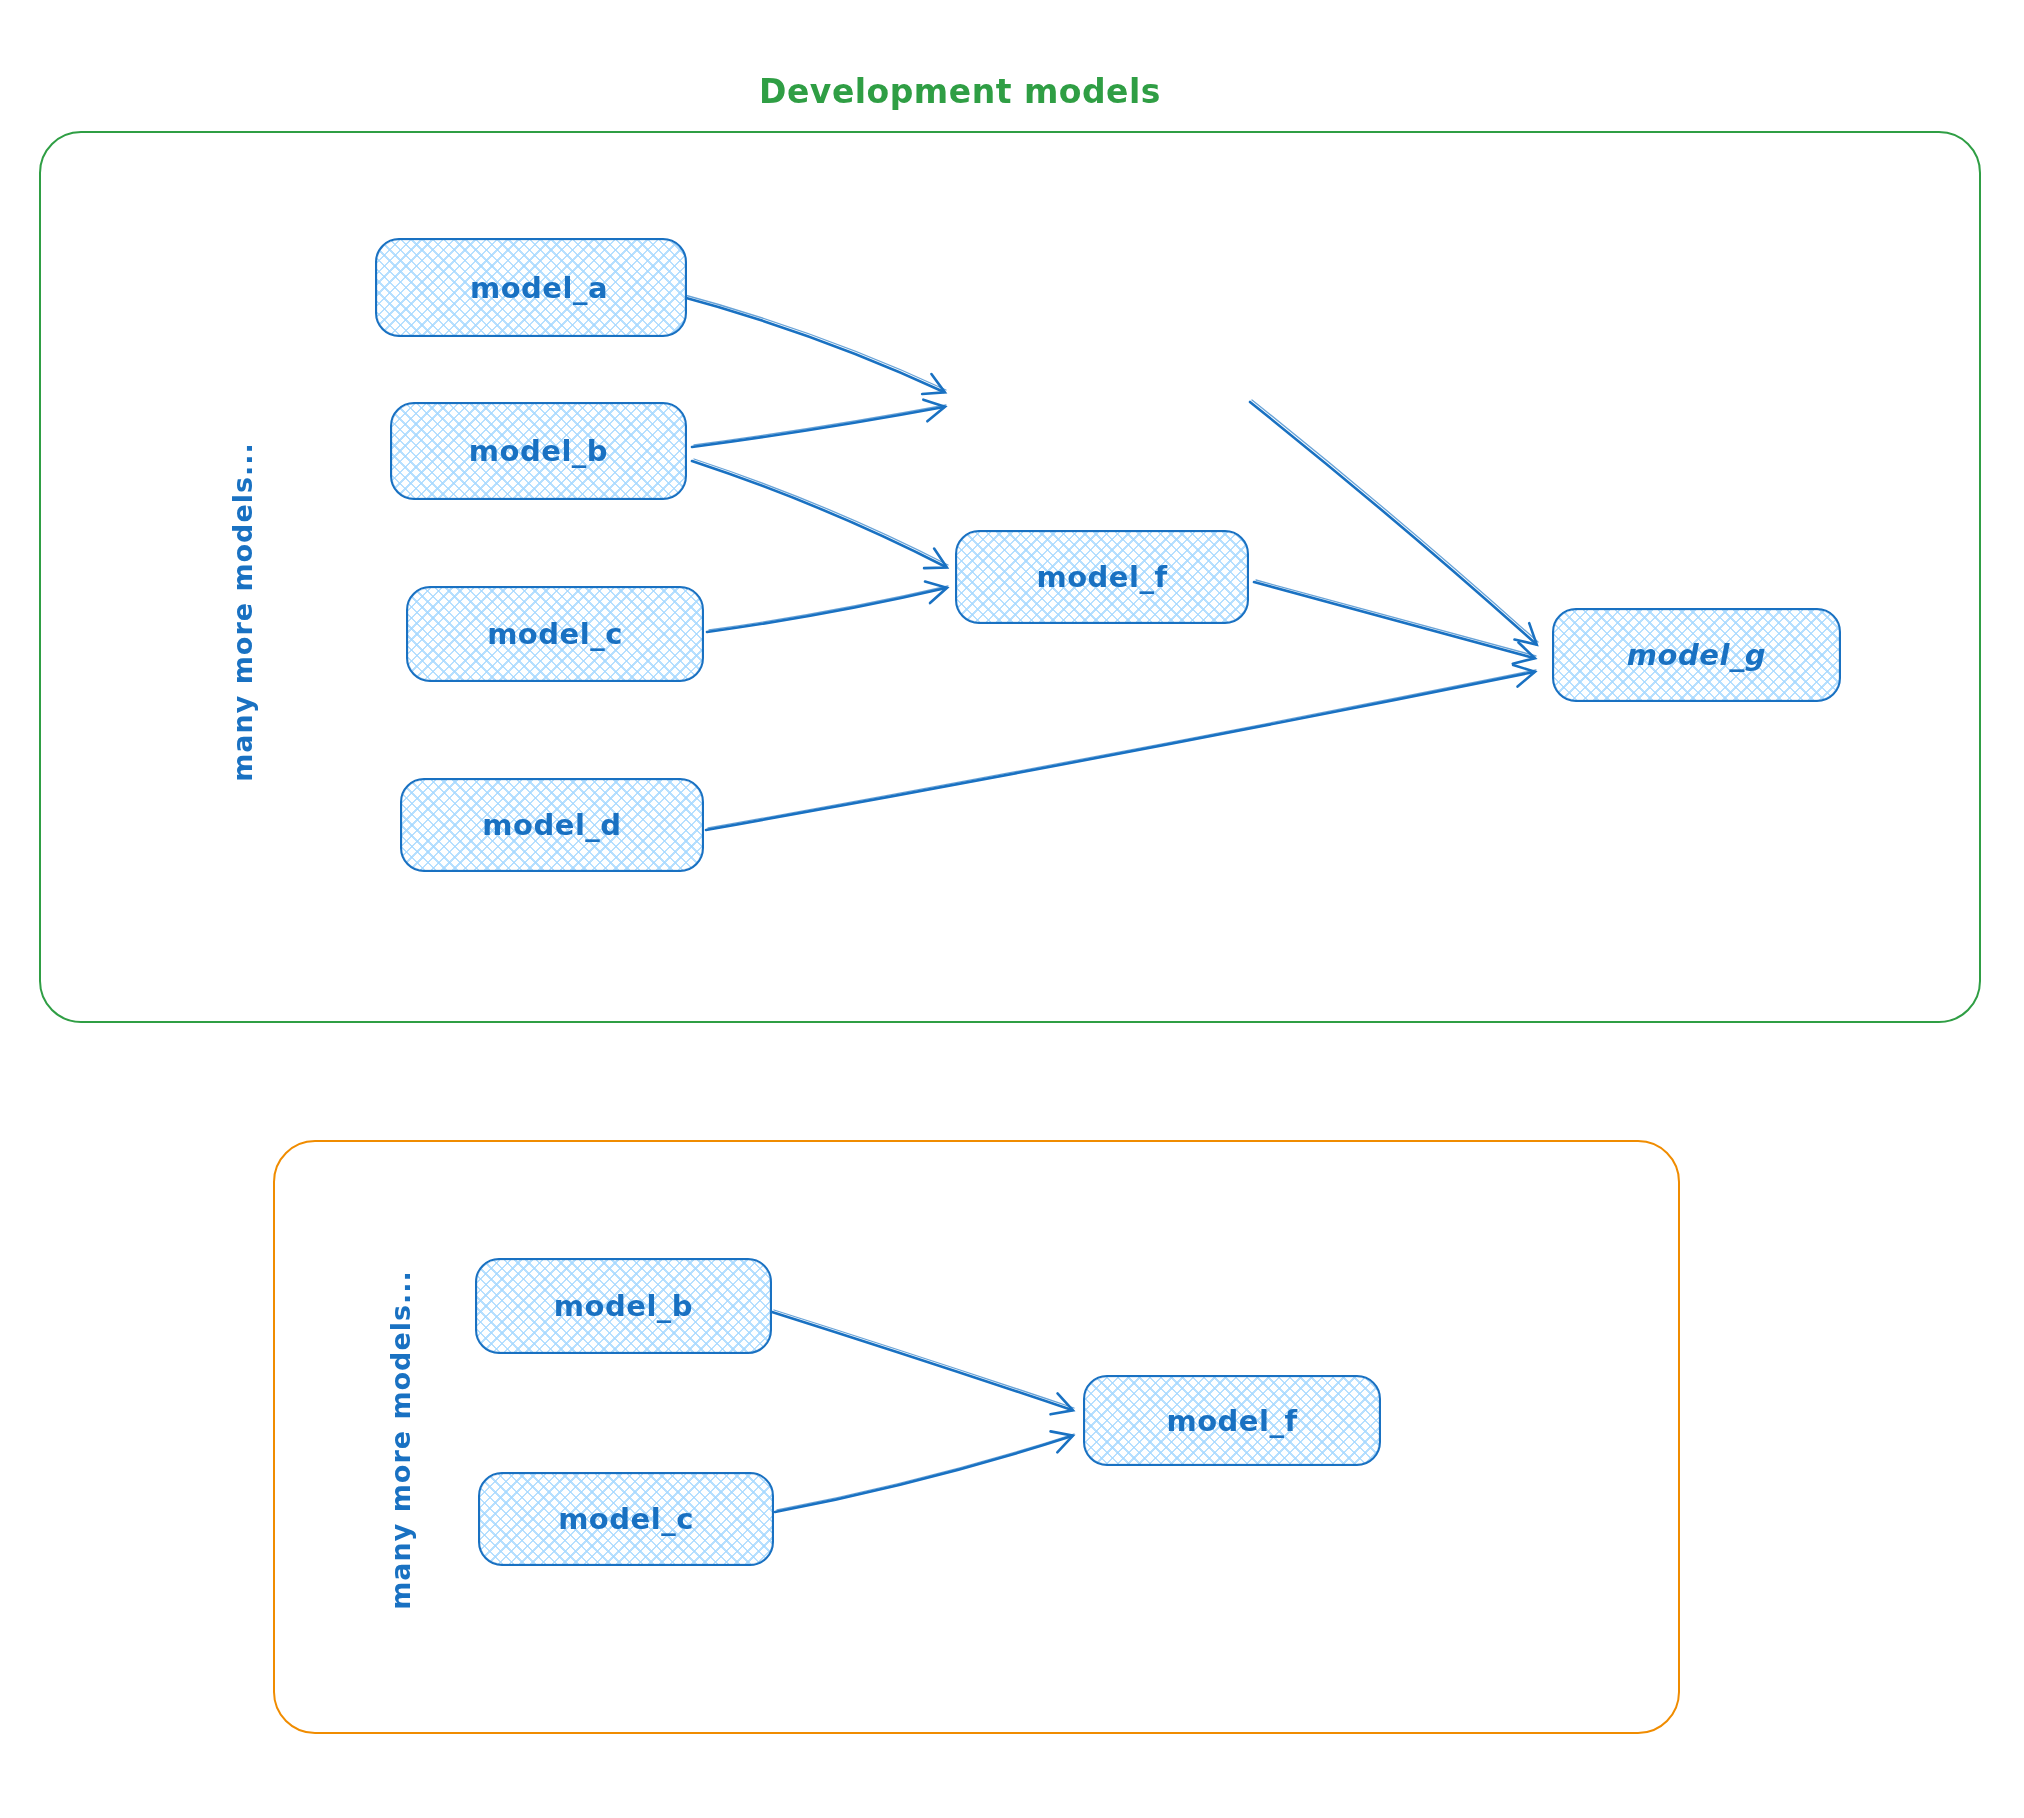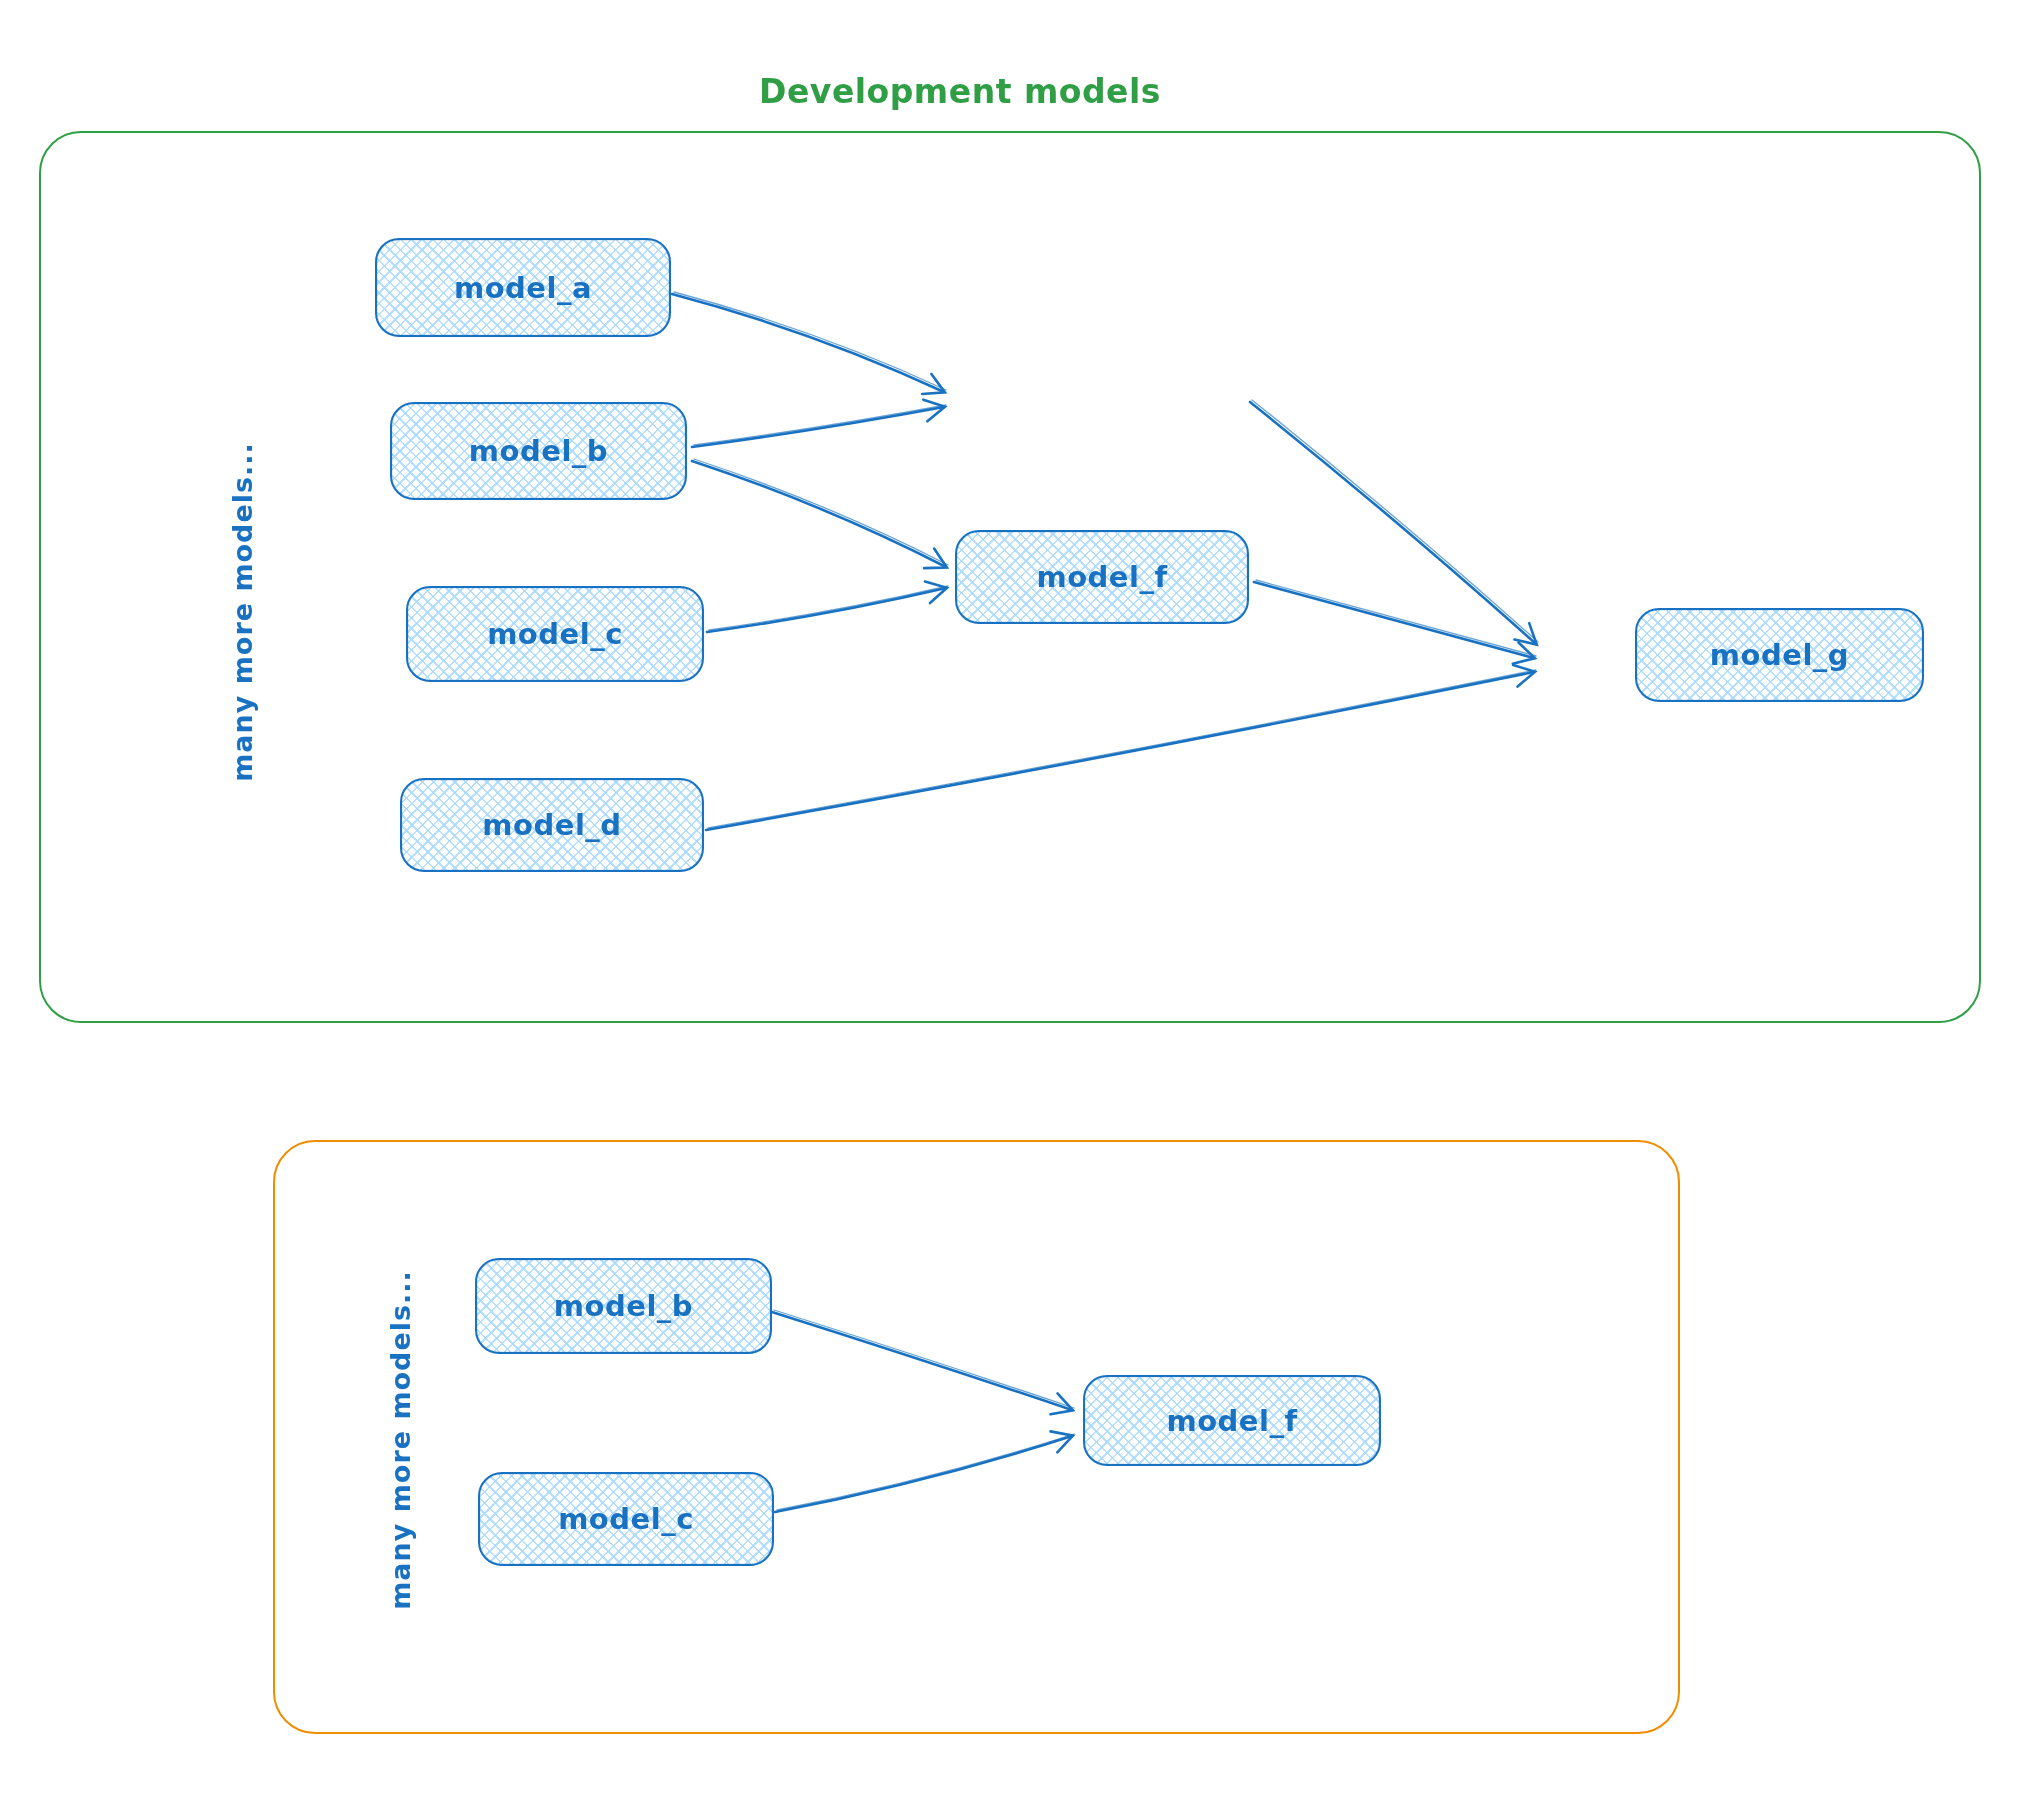--- a/index.html
+++ b/index.html
@@ -44,27 +44,27 @@
     font-size: 29px;
     font-weight: 600;
     letter-spacing: 0.5px;
     background:
       repeating-linear-gradient(45deg,  rgba(165,216,255,0.8) 0 1.7px, transparent 1.7px 7.6px),
       repeating-linear-gradient(135deg, rgba(165,216,255,0.8) 0 1.7px, transparent 1.7px 7.6px),
       #ffffff;
     box-shadow: 0 0 0 0.5px rgba(25,113,194,0.25) inset;
   }
   
-  .n-pa { left: 375px;  top: 238px;  width: 292px; height: 95px; }
+  .n-pa { left: 375px;  top: 238px;  width: 292px; height: 95px; padding-left: 16px; }
   .n-pb { left: 390px;  top: 402px;  width: 293px; height: 94px; }
   .n-pc { left: 406px;  top: 586px;  width: 294px; height: 92px; }
   .n-pd { left: 400px;  top: 778px;  width: 300px; height: 90px; text-align: center; }
   .n-pe { left: 952px;  top: 351px;  width: 291px; height: 89px; }
   .n-pf { left: 955px;  top: 530px;  width: 290px; height: 90px; }
-  .n-pg { left: 1635px; top: 608px;  width: 285px; height: 90px; }
+  .n-pg { left: 1552px; top: 608px;  width: 285px; height: 90px; font-style: italic; }
   
   .n-db { left: 475px;  top: 1258px; width: 293px; height: 92px; }
   .n-dc { left: 478px;  top: 1472px; width: 292px; height: 90px; }
   .n-df { left: 1083px; top: 1375px; width: 294px; height: 87px; }
   .side-label {
     position: absolute;
     width: 320px;
     height: 40px;
     display: flex;
     align-items: center;

